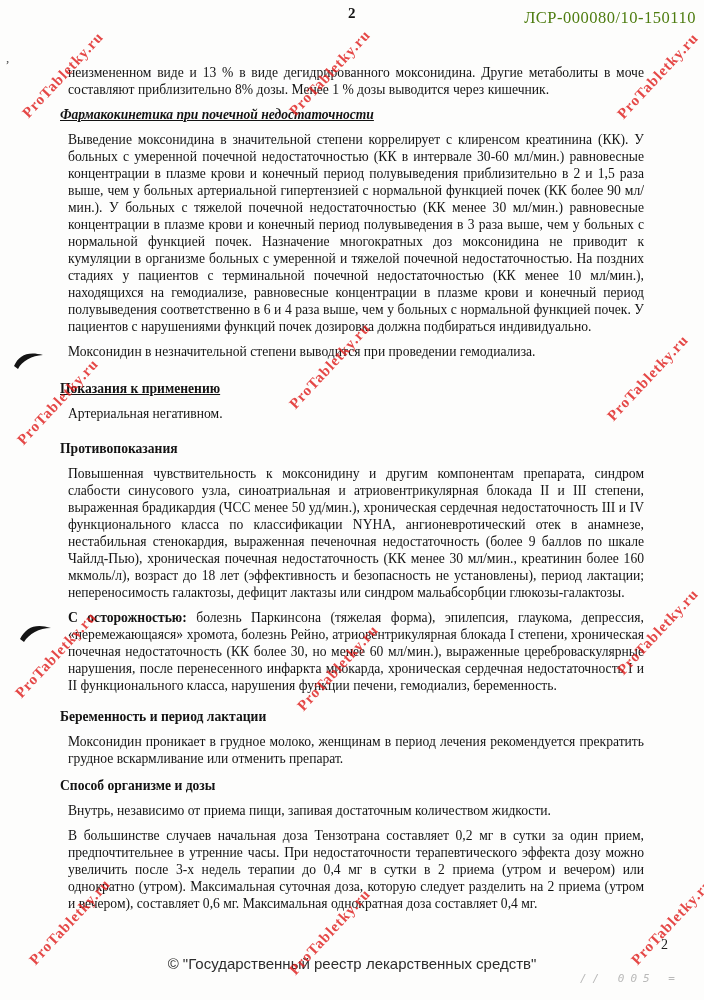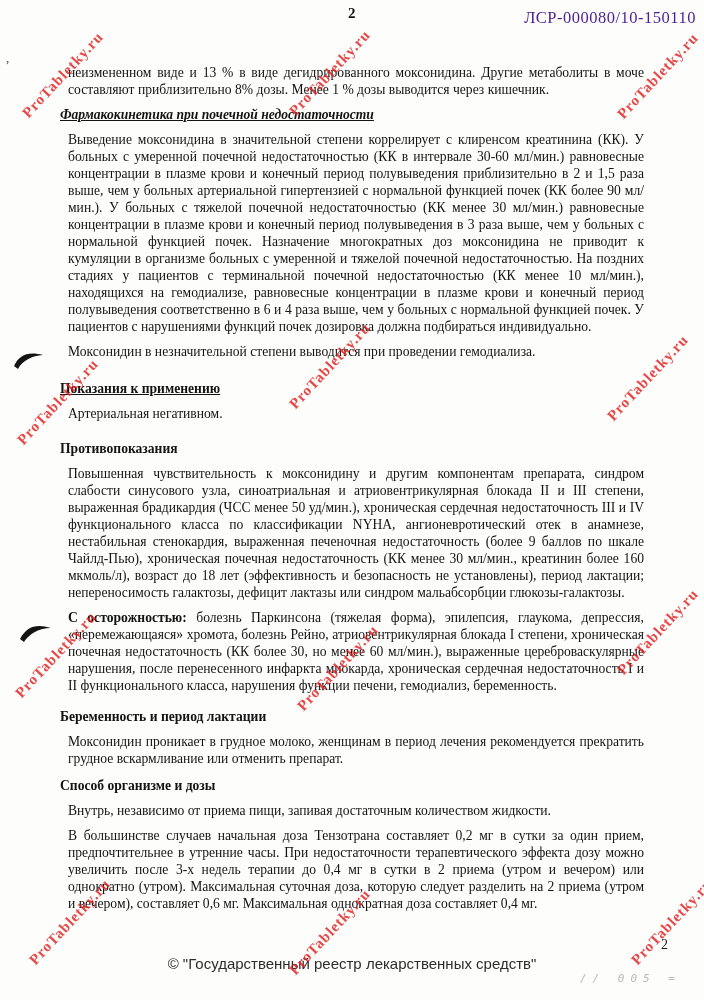--- a/index.html
+++ b/index.html
@@ -5,21 +5,21 @@
   html,body{margin:0;padding:0;}
   body{
     width:704px;height:1000px;position:relative;overflow:hidden;
     background:#fdfdfc;
     font-family:"Liberation Serif", serif;
     color:#131313;
   }
   .page{position:absolute;inset:0;}
   
   .top-page-num{position:absolute;top:5px;left:348px;font-size:15px;font-weight:bold;letter-spacing:1px;}
-  .reg-number{position:absolute;top:8px;right:8px;font-size:16.5px;letter-spacing:.5px;color:#4c1d95;}
+  .reg-number{position:absolute;top:8px;right:8px;font-size:16.5px;letter-spacing:.5px;color:#4d7c0f;}
   
   .content{position:absolute;top:56px;left:60px;width:592px;font-size:13.6px;line-height:17px;text-align:justify;z-index:1;}
   .content p{margin:8px;}
   .content h3{margin:0;font-size:13.6px;line-height:17px;font-weight:bold;text-align:left;}
   .h-underline-italic{font-style:italic;text-decoration:underline;}
   .mt20{margin-top:20px!important;text-decoration:underline;}
   .mt18{margin-top:18px!important;}
   .mt14{margin-top:14px!important;}
   .mt10{margin-top:10px!important;}
   .bold-inline{font-weight:bold;}

